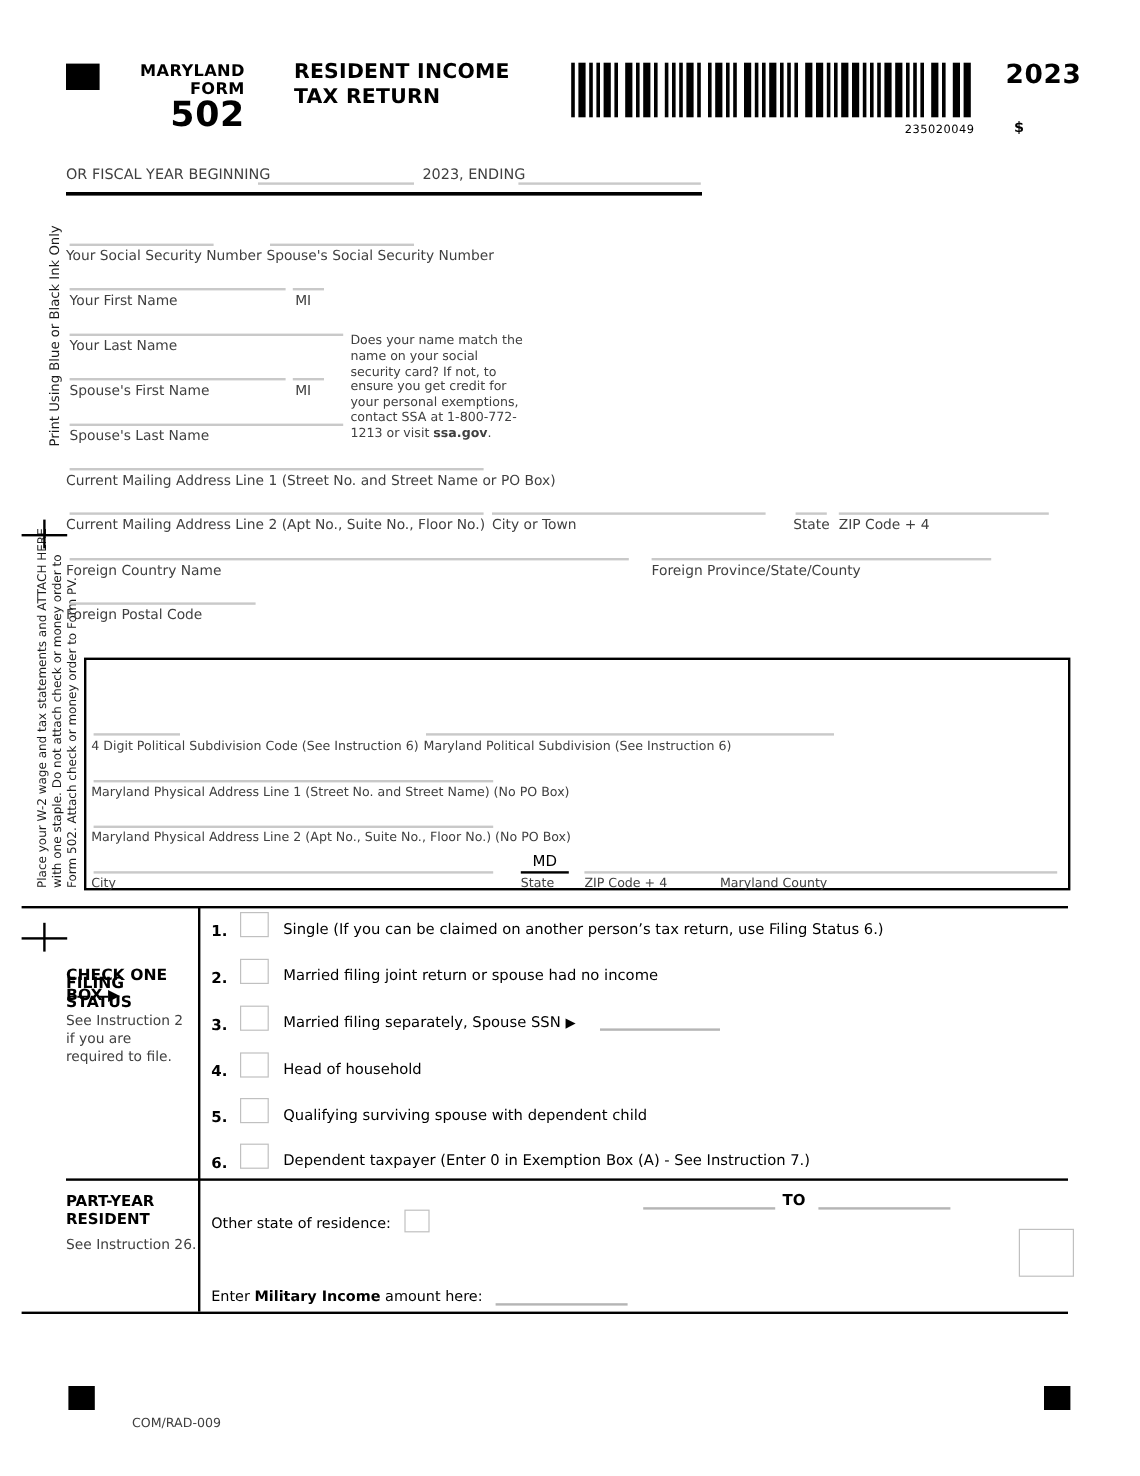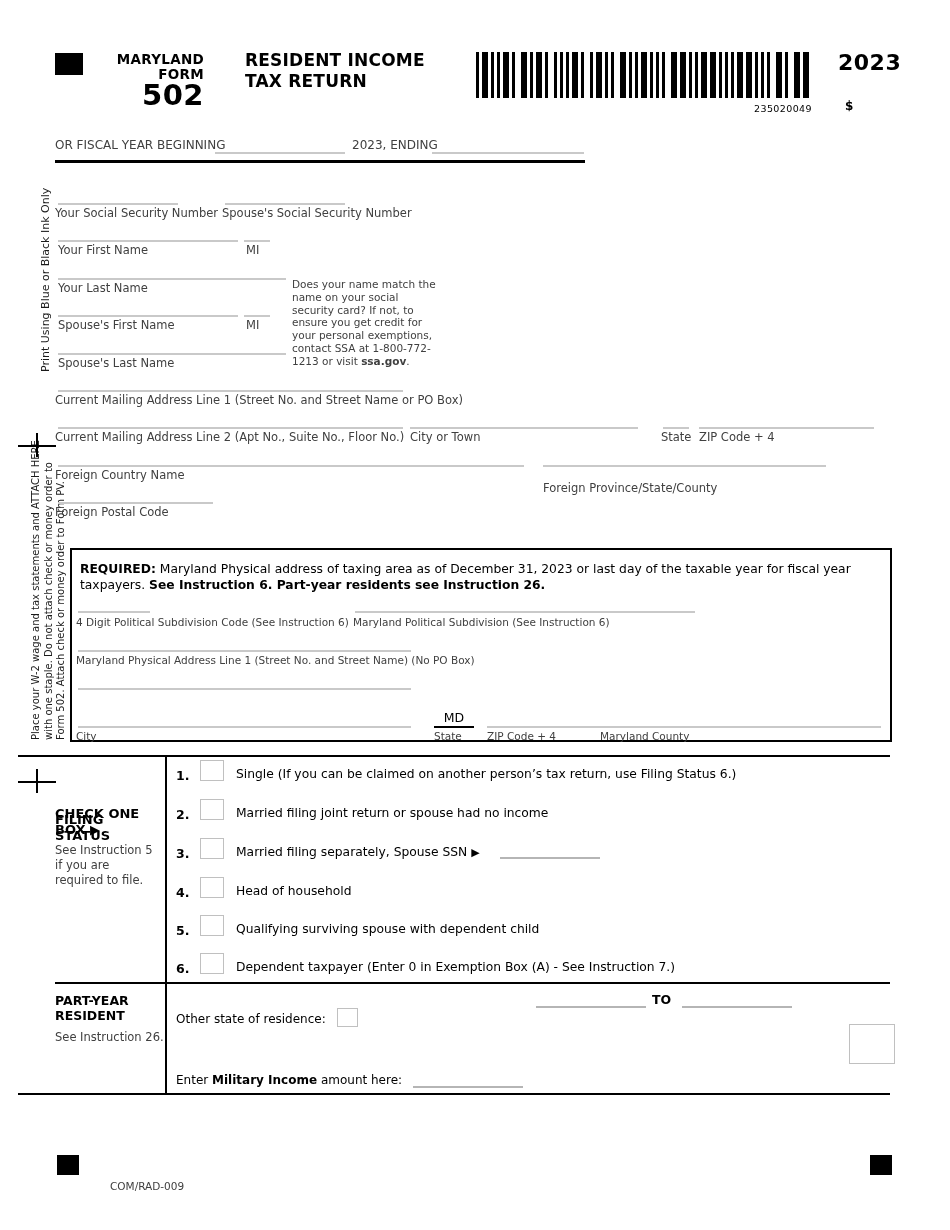--- a/index.html
+++ b/index.html
@@ -124,21 +124,21 @@
   #city-line { left: 410px; top: 427px; width: 228px; }
   #city-lbl { left: 410px; top: 431px; }
   #state-line { left: 663px; top: 427px; width: 26px; }
   #state-lbl { left: 661px; top: 431px; }
   #zip-line { left: 699px; top: 427px; width: 175px; }
   #zip-lbl { left: 699px; top: 431px; }
 
   #fcn-line { left: 58px; top: 465px; width: 466px; }
   #fcn-lbl { left: 55px; top: 469px; }
   #fps-line { left: 543px; top: 465px; width: 283px; }
-  #fps-lbl { left: 543px; top: 469px; margin-top: 13px; }
+  #fps-lbl { left: 543px; top: 469px; }
   #fpc-line { left: 58px; top: 502px; width: 155px; }
   #fpc-lbl { left: 55px; top: 506px; }
 
   
   .cross-h { background: #000; height: 1.6px; }
   .cross-v { background: #000; width: 1.6px; }
 
   
   #req-box {
     left: 70px; top: 548px; width: 822px; height: 194px;
@@ -361,30 +361,30 @@
   <div class="abs lbl" id="zip-lbl">ZIP Code + 4</div>
 
   <div class="abs rule" id="fcn-line"></div>
   <div class="abs lbl" id="fcn-lbl">Foreign Country Name</div>
   <div class="abs rule" id="fps-line"></div>
   <div class="abs lbl" id="fps-lbl">Foreign Province/State/County</div>
   <div class="abs rule" id="fpc-line"></div>
   <div class="abs lbl" id="fpc-lbl">Foreign Postal Code</div>
 
   <div class="abs" id="req-box"></div>
-  <div class="abs" id="req-text"><span class="bold">REQUIRED:</span><span> Maryland Physical address of taxing area as of December 31, 2023 or last day of the taxable year for fiscal year taxpayers. </span><span class="bold">See Instruction 6. Part-year residents see Instruction 26.</span></div>
 
   <div class="abs rule" id="pcode-line"></div>
   <div class="abs lbl lbl-sm" id="pcode-lbl">4 Digit Political Subdivision Code (See Instruction 6)</div>
   <div class="abs rule" id="psub-line"></div>
   <div class="abs lbl lbl-sm" id="psub-lbl">Maryland Political Subdivision (See Instruction 6)</div>
 
   <div class="abs rule" id="pa1-line"></div>
   <div class="abs lbl lbl-sm" id="pa1-lbl">Maryland Physical Address Line 1 (Street No. and Street Name) (No PO Box)</div>
   <div class="abs rule" id="pa2-line"></div>
+  <div class="abs lbl lbl-sm" id="pa2-lbl">Maryland Physical Address Line 2 (Apt No., Suite No., Floor No.) (No PO Box)</div>
 
   <div class="abs rule" id="pcity-line"></div>
   <div class="abs lbl lbl-sm" id="pcity-lbl">City</div>
   <div class="abs" id="md-val">MD</div>
   <div class="abs rule-dark" id="md-underline"></div>
   <div class="abs lbl lbl-sm" id="pstate-lbl">State</div>
   <div class="abs rule" id="pzip-line"></div>
   <div class="abs lbl lbl-sm" id="pzip-lbl">ZIP Code + 4</div>
   <div class="abs rule" id="pcounty-line"></div>
   <div class="abs lbl lbl-sm" id="pcounty-lbl">Maryland County</div>
@@ -395,21 +395,21 @@
   <div class="abs blackbar" id="vrule"></div>
 
   <div class="abs" id="fs-title">
     <span>FILING</span><br>
     <span>STATUS</span>
   </div>
   <div class="abs" id="fs-check">
     <span>CHECK ONE</span><br>
     <span>BOX </span><span>▶</span>
   </div>
-  <div class="abs lbl" id="fs-note">See Instruction 5 if you are required to file.</div>
+  <div class="abs lbl" id="fs-note">See Instruction 2 if you are required to file.</div>
 
   <div class="abs fs-row" style="top:760px;">
     <span class="fs-num">1.</span>
     <span class="cbox fs-cb"></span>
     <span class="fs-txt">Single (If you can be claimed on another person’s tax return, use Filing Status 6.)</span>
   </div>
   <div class="abs fs-row" style="top:799px;">
     <span class="fs-num">2.</span>
     <span class="cbox fs-cb"></span>
     <span class="fs-txt">Married filing joint return or spouse had no income</span>

